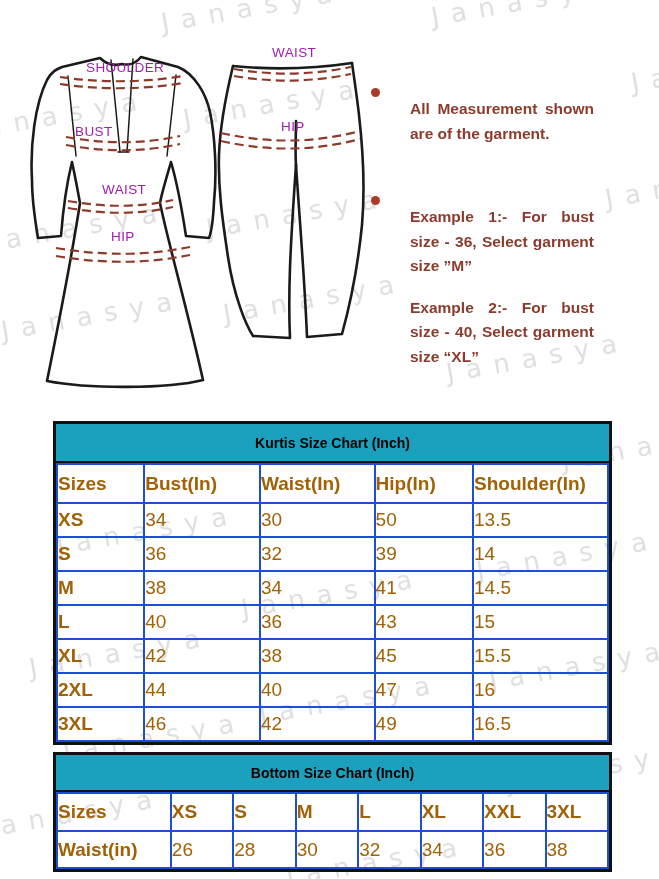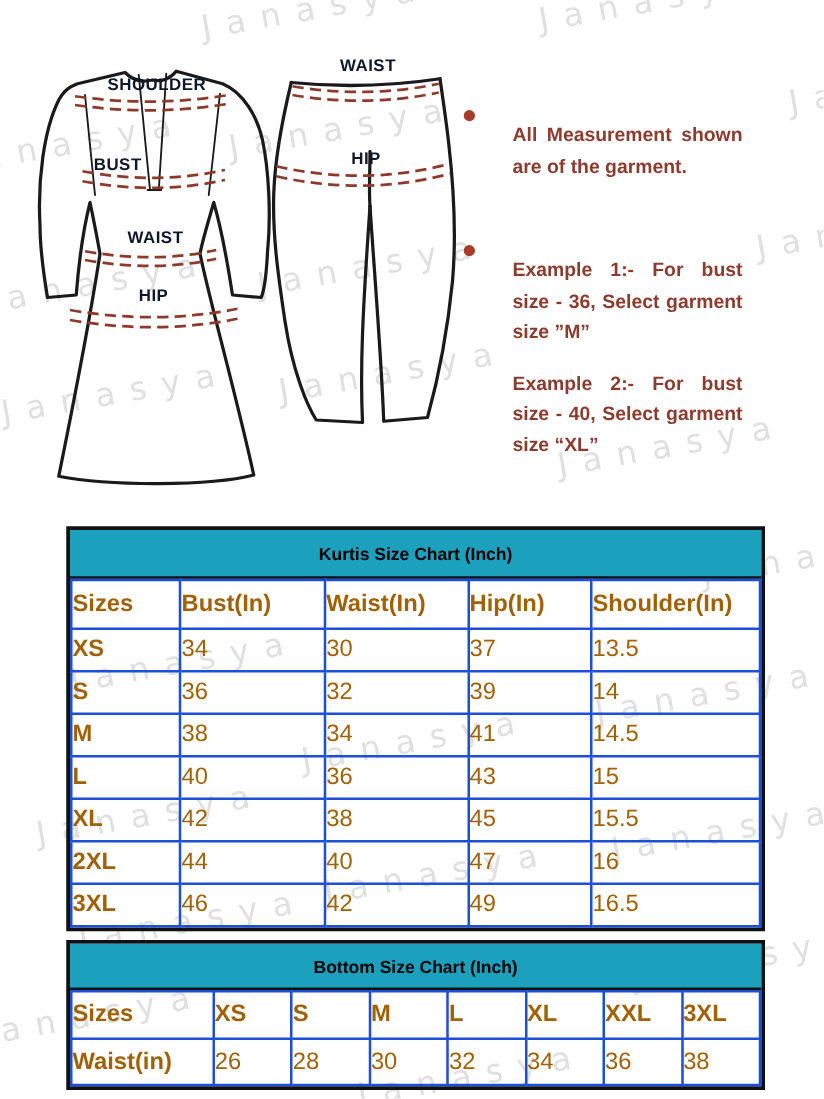--- a/index.html
+++ b/index.html
@@ -11,22 +11,22 @@
   .wm{
     position:absolute; z-index:0; white-space:nowrap;
     font-family:"DejaVu Sans",sans-serif;
     font-size:26px; letter-spacing:12px; color:#e0e0e0;
     transform:rotate(-10deg); user-select:none;
   }
   
   .drawing{position:absolute; z-index:1;}
   .dlabel{
     position:absolute; z-index:2;
-    font-size:13.5px; font-weight:bold; letter-spacing:.4px;
-    color:#0f172a;
+    font-size:13.5px; font-weight:normal; letter-spacing:.4px;
+    color:#a21caf;
   }
   
   .notes{position:absolute; left:371px; top:80px; width:240px; z-index:2;}
   .note{display:flex; margin-bottom:25px;}
   .note:last-child{margin-bottom:0;justify-content:space-between;}
   .dot{
     flex:0 0 auto; width:9px; height:9px; border-radius:50%;
     background:#a93b28; margin-top:8px; margin-right:13px;
   }
   .note-text{flex:1;}
@@ -173,21 +173,21 @@
           <th>Waist(In)</th>
           <th>Hip(In)</th>
           <th>Shoulder(In)</th>
         </tr>
       </thead>
       <tbody>
         <tr>
           <th>XS</th>
           <td>34</td>
           <td>30</td>
-          <td>37</td>
+          <td>50</td>
           <td>13.5</td>
         </tr>
         <tr>
           <th>S</th>
           <td>36</td>
           <td>32</td>
           <td>39</td>
           <td>14</td>
         </tr>
         <tr>

